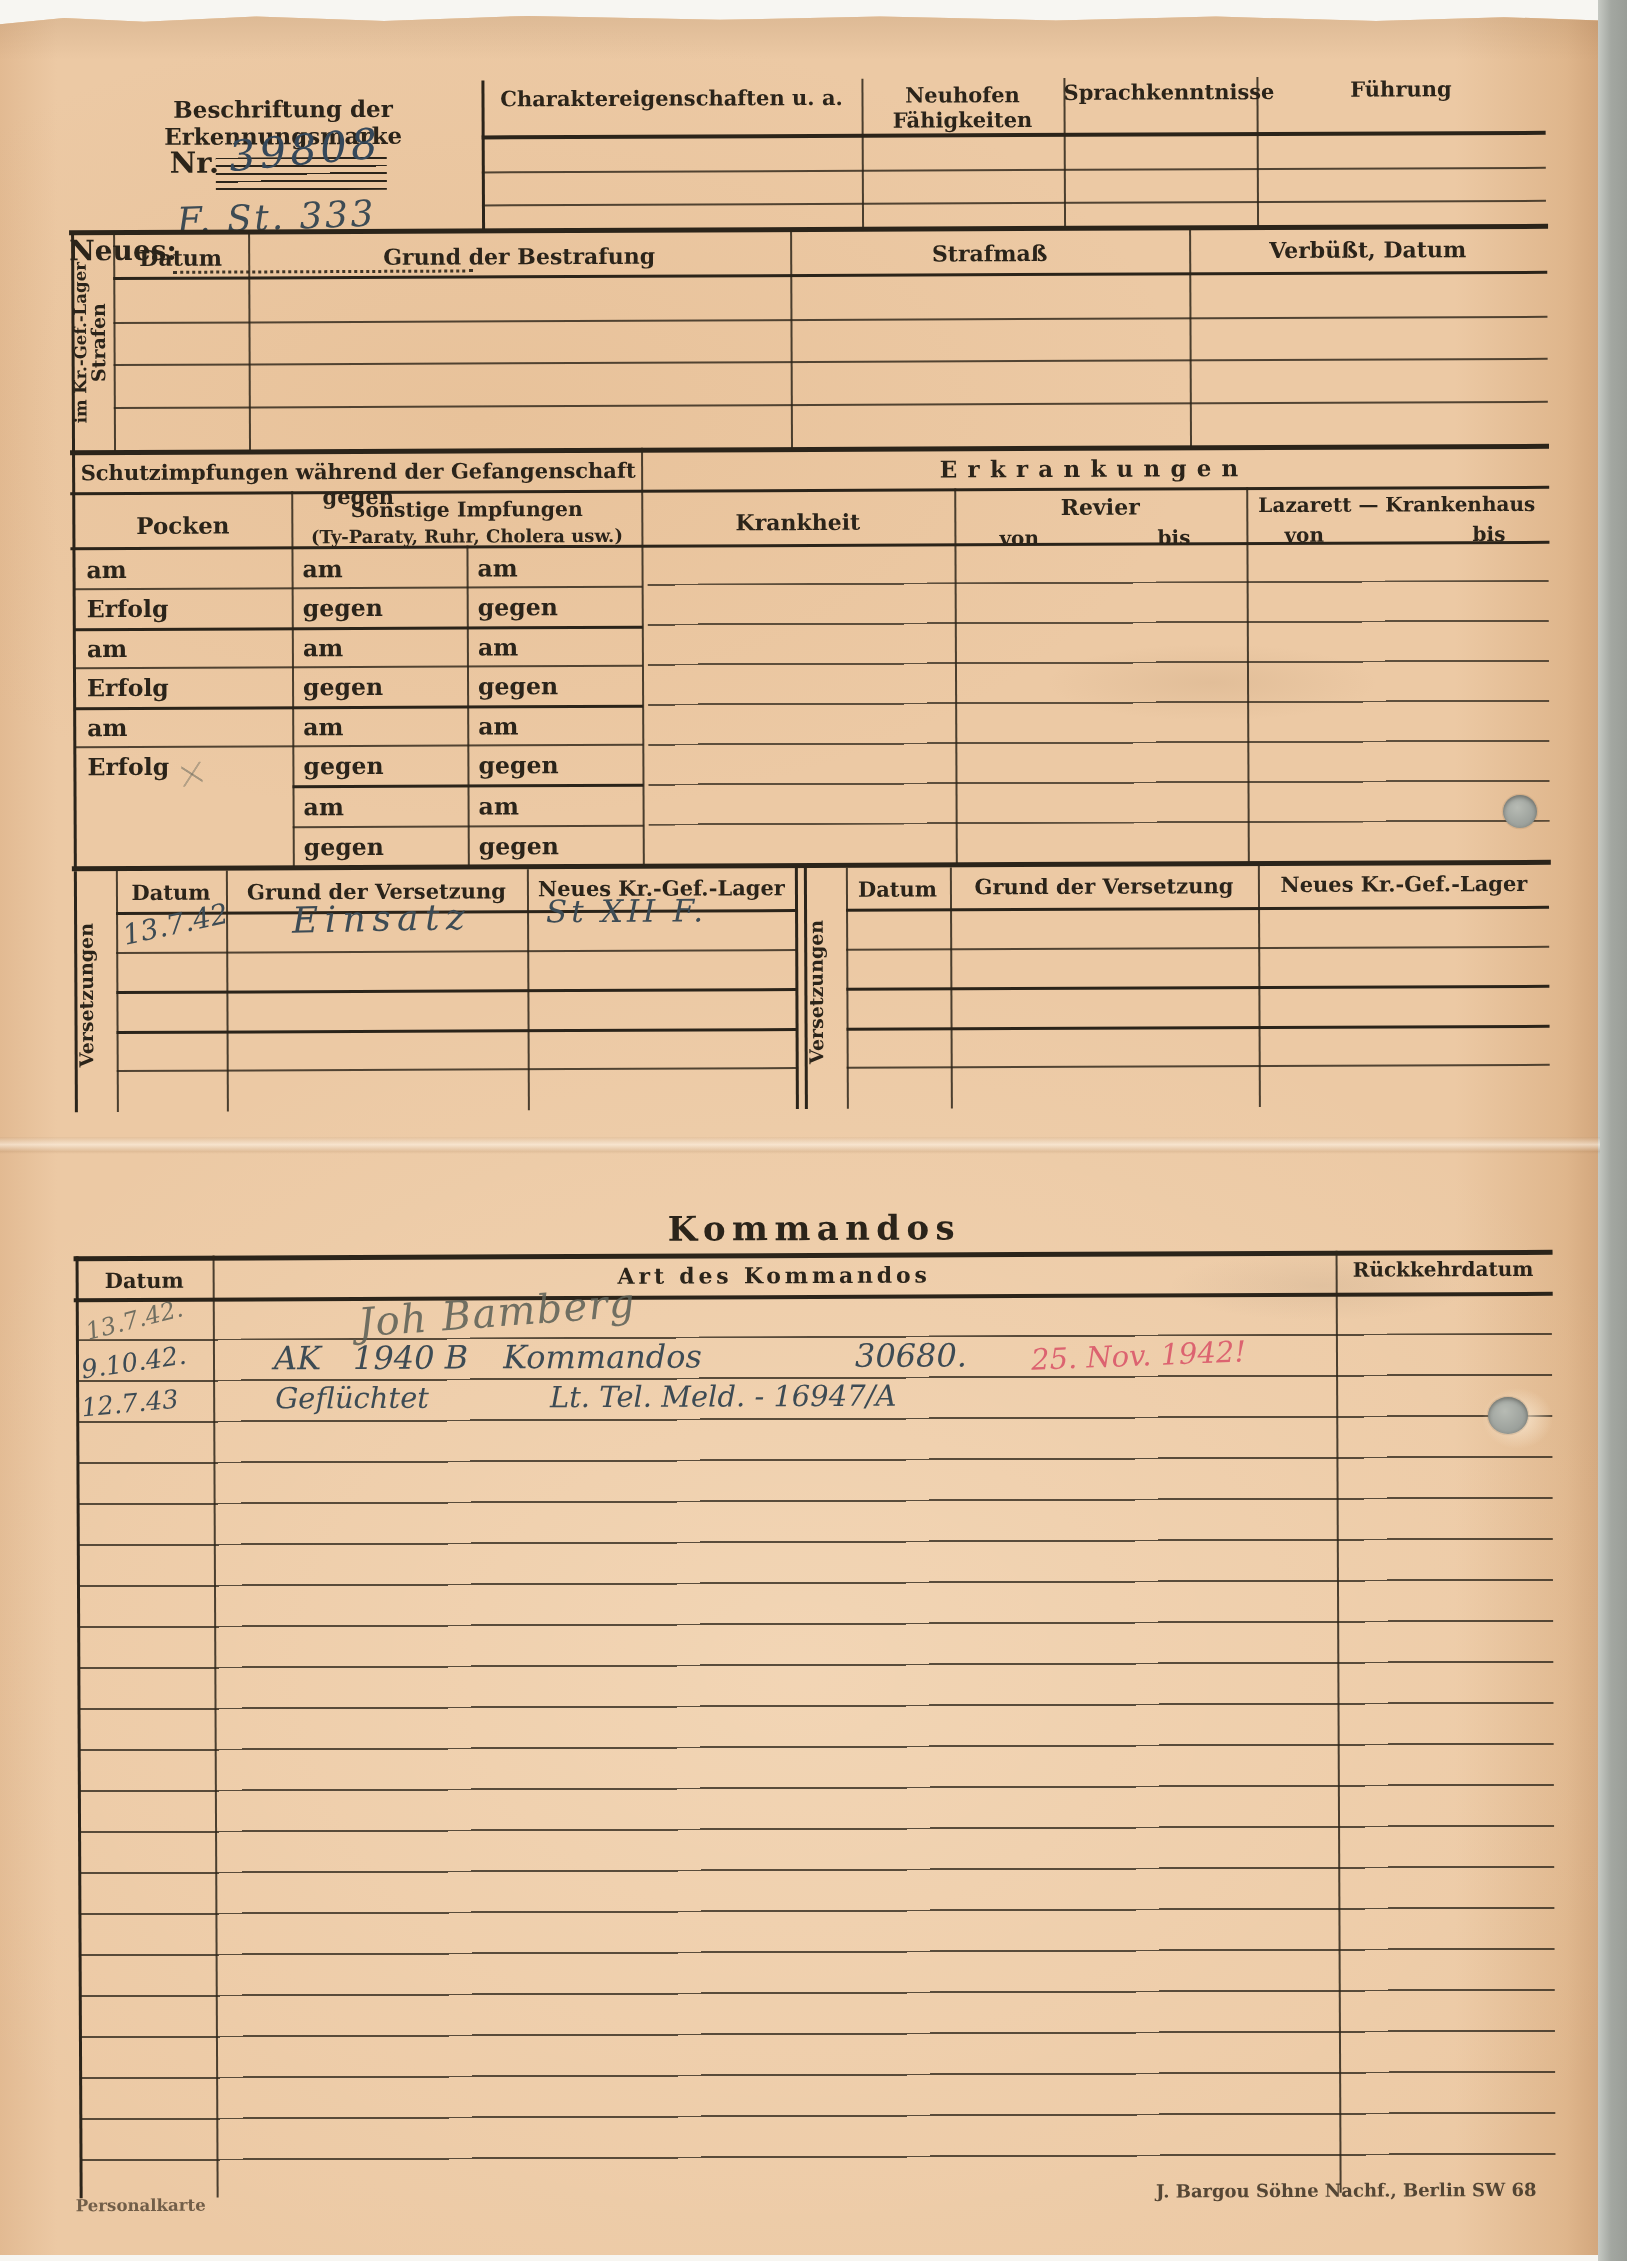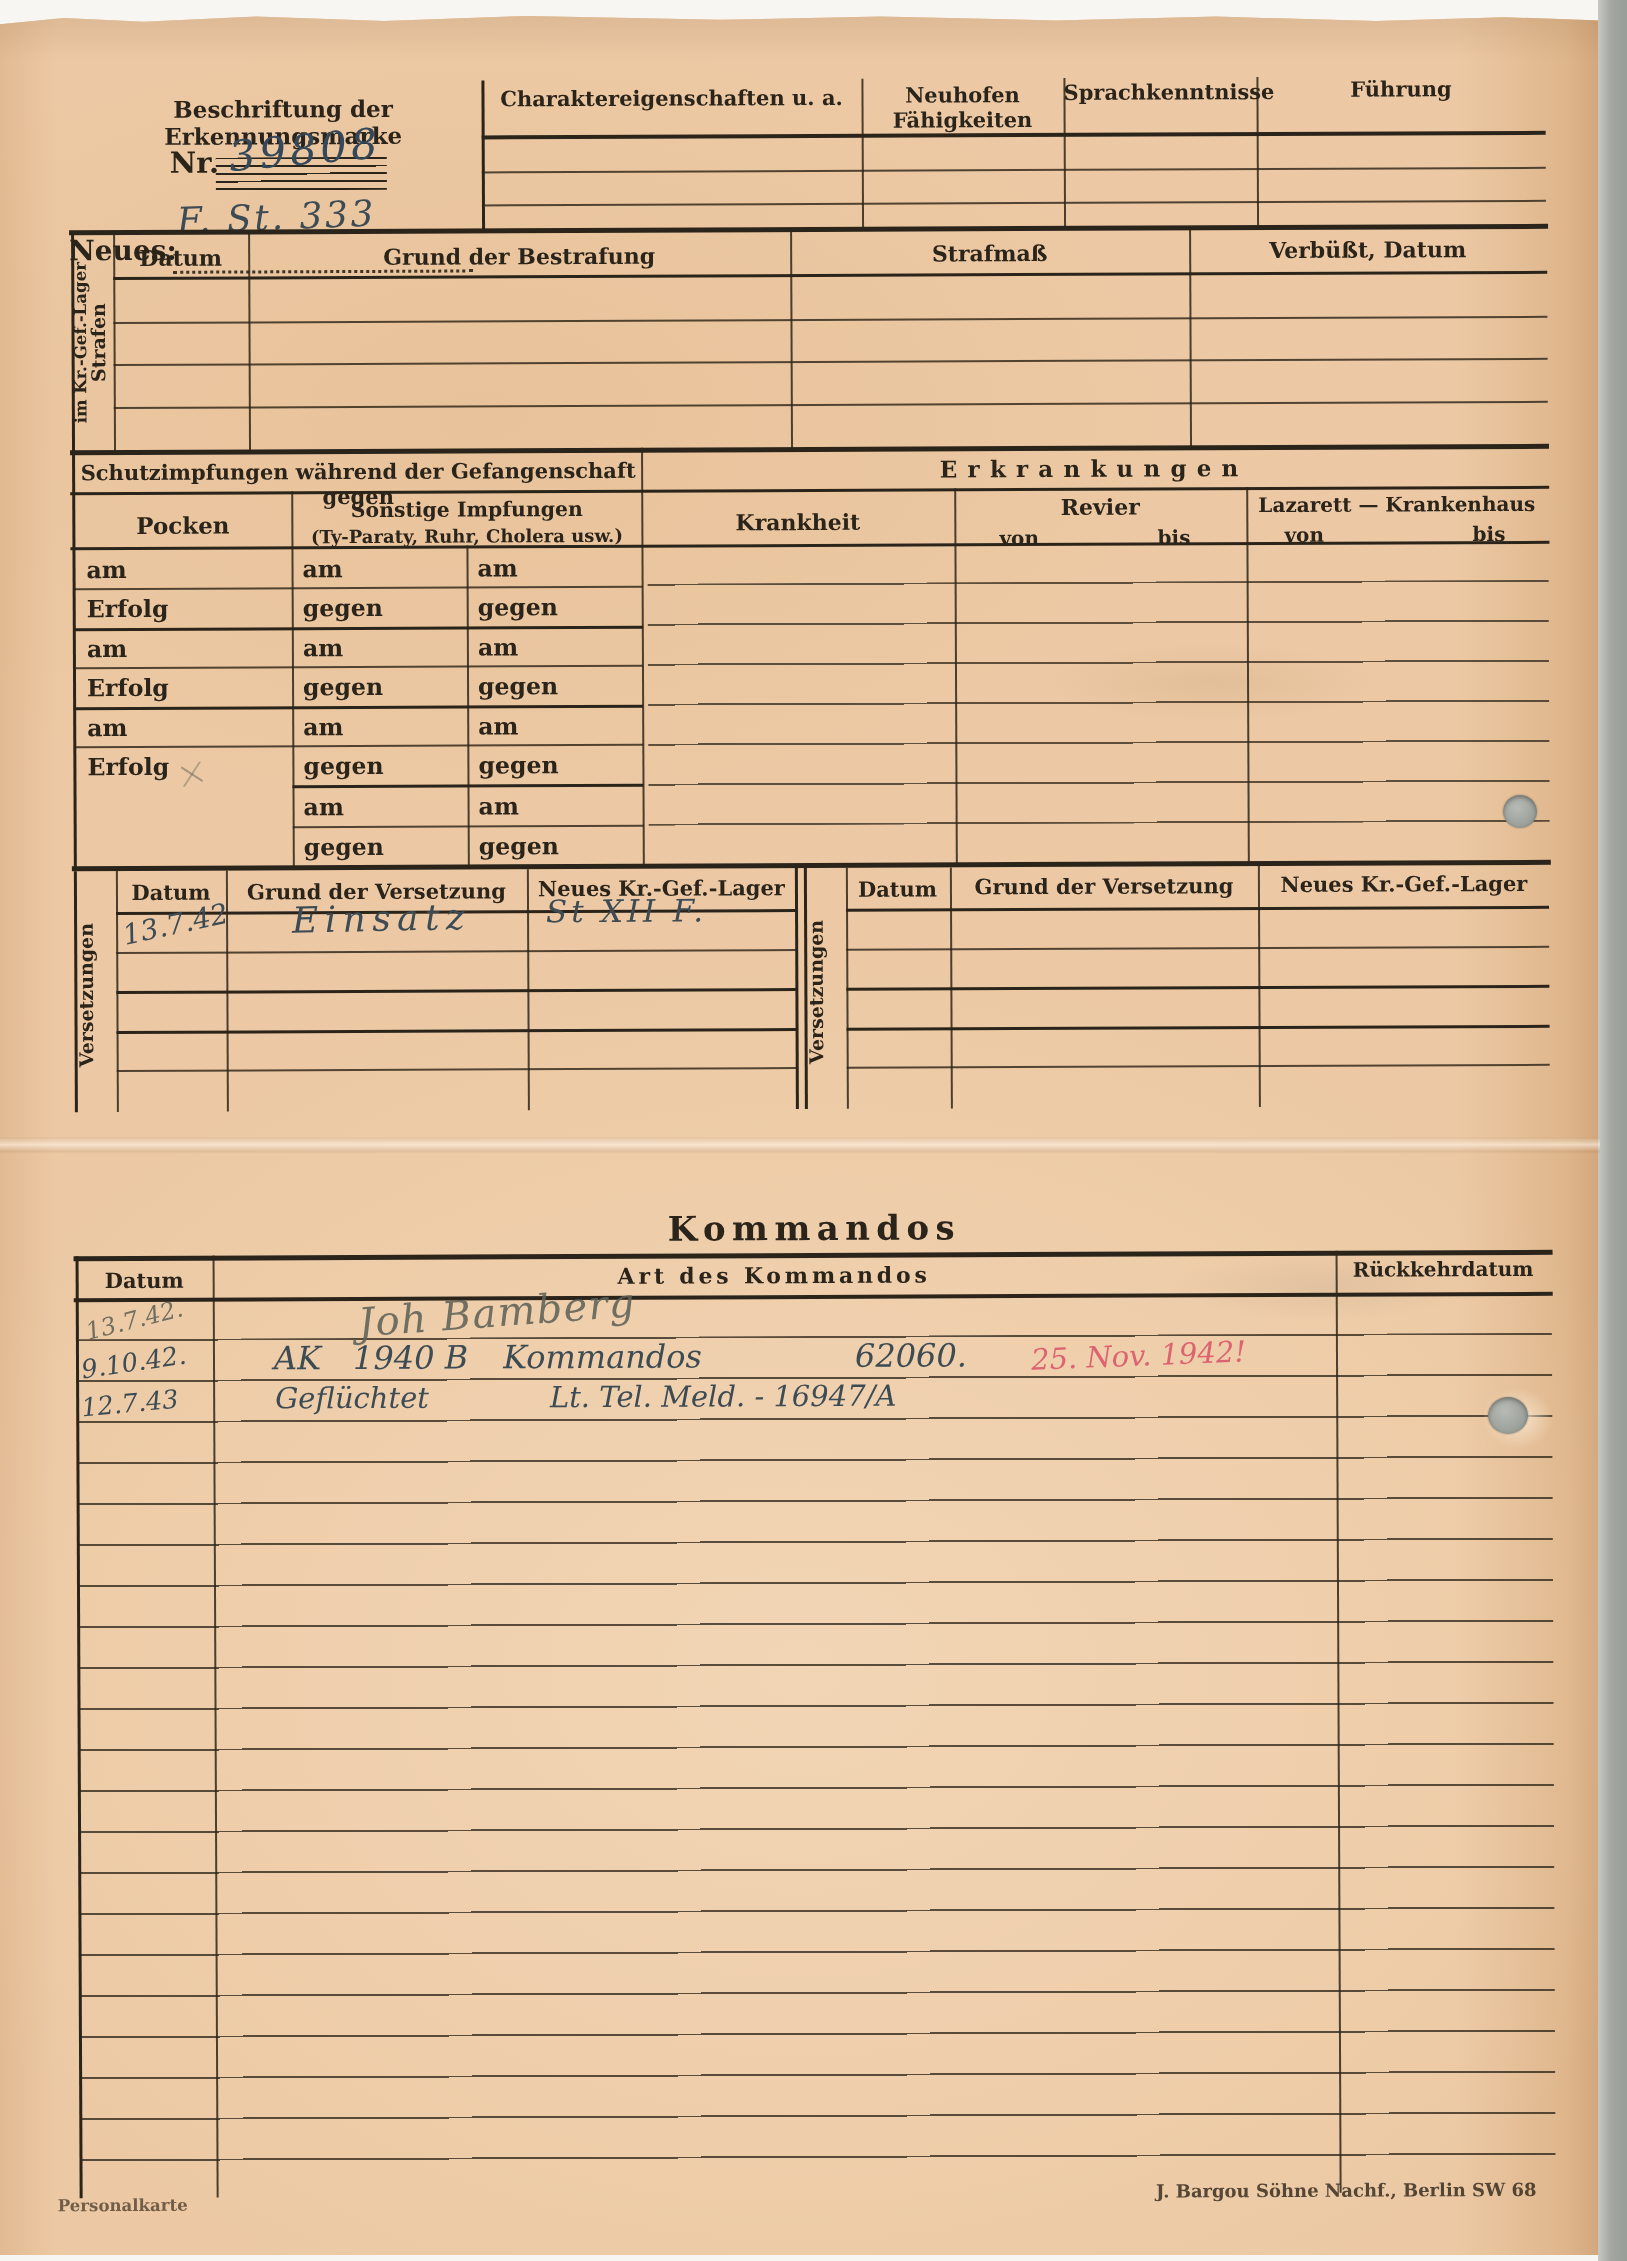--- a/index.html
+++ b/index.html
@@ -227,33 +227,33 @@
                   background:repeating-linear-gradient(180deg, rgba(46,38,26,0.78) 0 1.9px, transparent 1.9px 41px);"></div>
 
       <div class="hand pencil" style="left:84px; top:1303px; font-size:24px; transform:rotate(-14deg);">13.7.42.</div>
       <div class="hand pencil" style="left:357px; top:1288px; font-size:40px; letter-spacing:1.3px; transform:rotate(-4deg);">Joh Bamberg</div>
 
       <div class="hand" style="left:80px; top:1344px; font-size:25.5px; transform:rotate(-8deg);">9.10.42.</div>
       <div class="hand" style="left:273px; top:1337px; font-size:32px; display:flex; align-items:baseline;">
         <span>AK</span>
         <span style="margin-left:32px;">1940 B</span>
         <span style="margin-left:35px;">Kommandos</span>
-        <span style="margin-left:153px;">62060.</span>
+        <span style="margin-left:153px;">30680.</span>
         <span class="red" style="margin-left:64px; font-size:29px; transform:rotate(-2deg);">25. Nov. 1942!</span>
       </div>
 
       <div class="hand" style="left:80px; top:1385px; font-size:25.5px; transform:rotate(-5deg);">12.7.43</div>
       <div class="hand" style="left:274px; top:1379px; font-size:29px; display:flex; align-items:baseline;">
         <span>Geflüchtet</span>
         <span style="margin-left:121px;">Lt. Tel. Meld. - 16947/A</span>
       </div>
     </section>
 
     <section>
-      <div class="lbl" style="left:53px; top:2192px; font-size:16.6px; color:rgba(72,58,42,0.75);">Personalkarte</div>
+      <div class="lbl" style="left:71px; top:2192px; font-size:16.6px; color:rgba(72,58,42,0.75);">Personalkarte</div>
       <div class="lbl" style="left:1085px; top:2182px; width:447px; text-align:right; font-size:18px; color:rgba(58,47,33,0.85);">J. Bargou Söhne Nachf., Berlin SW 68</div>
     </section>
 
   </div>
 
   <div class="hole-halo" style="left:1482px; top:1388px; width:71px; height:61px;"></div>
   <div class="hole" style="left:1503px; top:795px; width:34px; height:33px;"></div>
   <div class="hole" style="left:1488px; top:1397px; width:40px; height:37px;"></div>
 </div>
 

